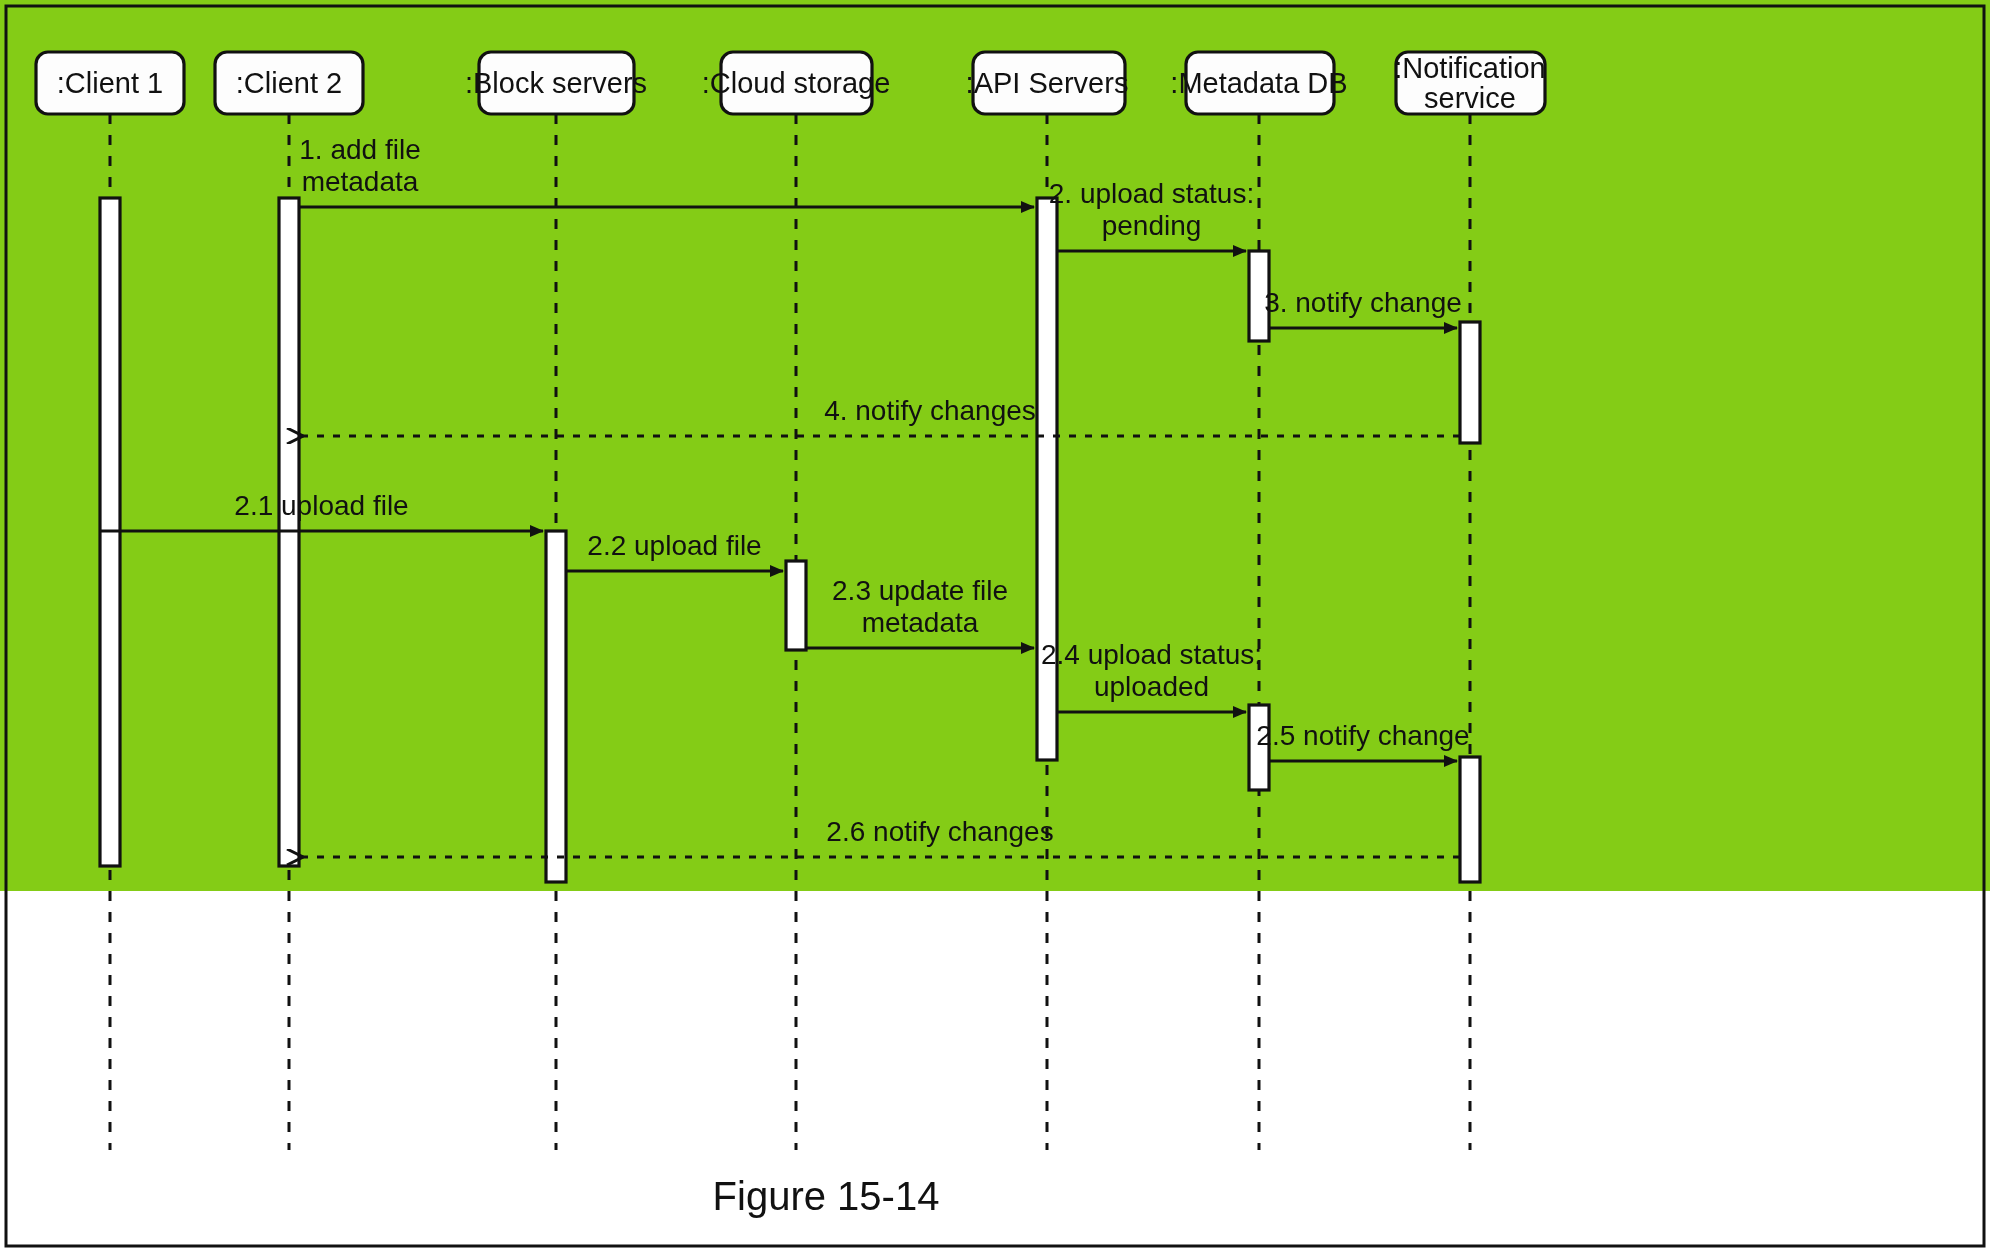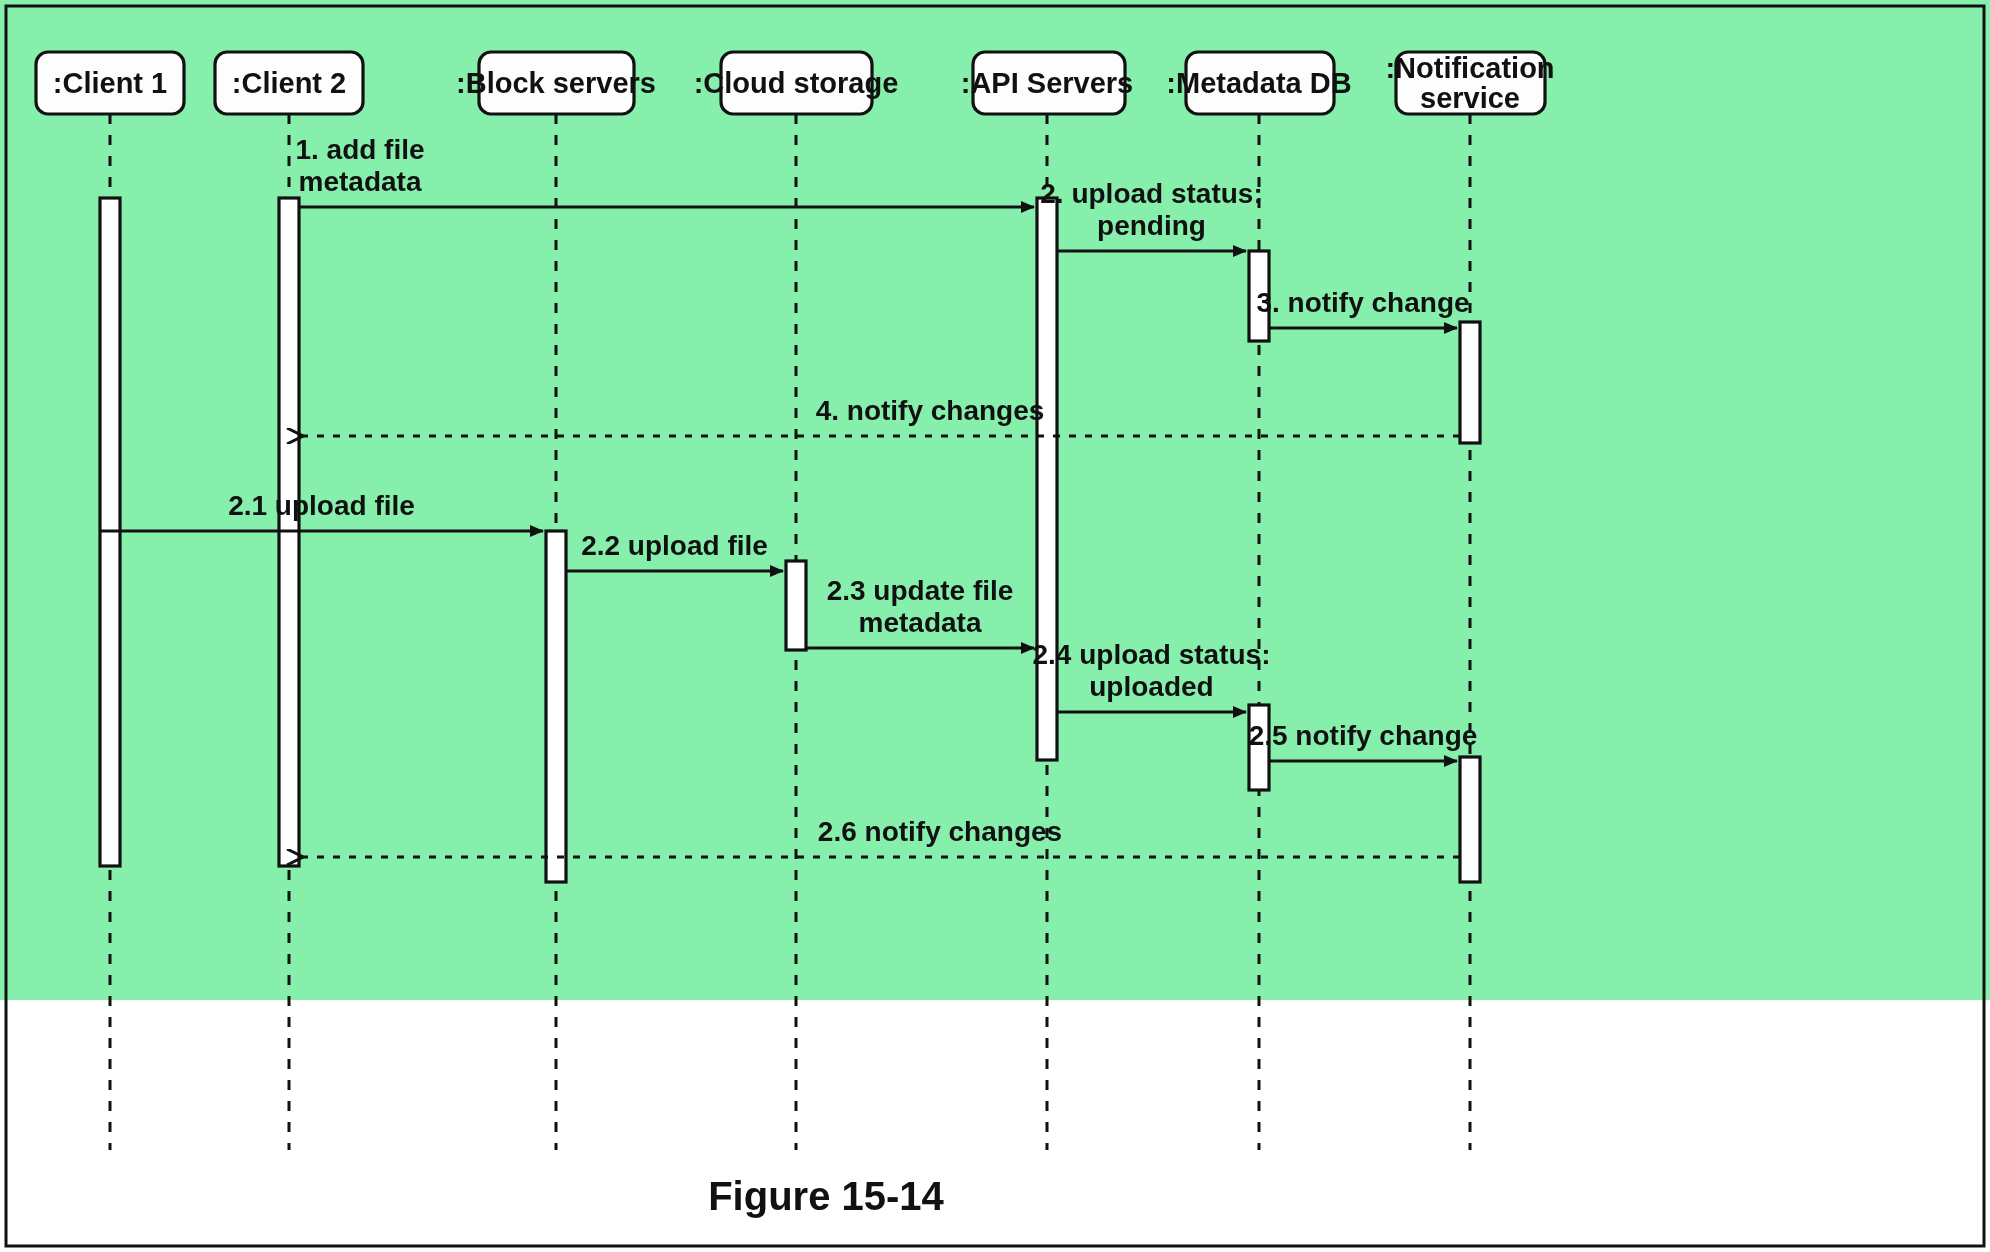--- a/index.html
+++ b/index.html
@@ -1,18 +1,18 @@
 <!DOCTYPE html>
 <html><head>
 <meta charset="utf-8">
 <style>
   html,body{margin:0;padding:0;background:#ffffff;}
   body{width:1990px;height:1252px;overflow:hidden;
        font-family:"Liberation Sans","DejaVu Sans",sans-serif;}
-  #stage{position:relative;width:1990px;height:1000px;background:#86efac;font-weight:bold;}
+  #stage{position:relative;width:1990px;height:891px;background:#84cc16;}
   svg{display:block;}
   .lifeline-box{fill:#fdfdfd;stroke:#111;stroke-width:3.2;}
   .lifeline-line{stroke:#111;stroke-width:3;stroke-dasharray:10 11;fill:none;}
   .activation{fill:#ffffff;stroke:#111;stroke-width:3.2;}
   .msg-line{stroke:#111;stroke-width:3.2;fill:none;}
   .msg-line-dashed{stroke:#111;stroke-width:3.2;fill:none;stroke-dasharray:7 9;}
   .frame{fill:none;stroke:#111;stroke-width:3;}
   .boxlabel{font-family:"Liberation Sans","DejaVu Sans",sans-serif;
             font-size:29px;fill:#111;text-anchor:middle;}
   .msglabel{font-family:"Liberation Sans","DejaVu Sans",sans-serif;

